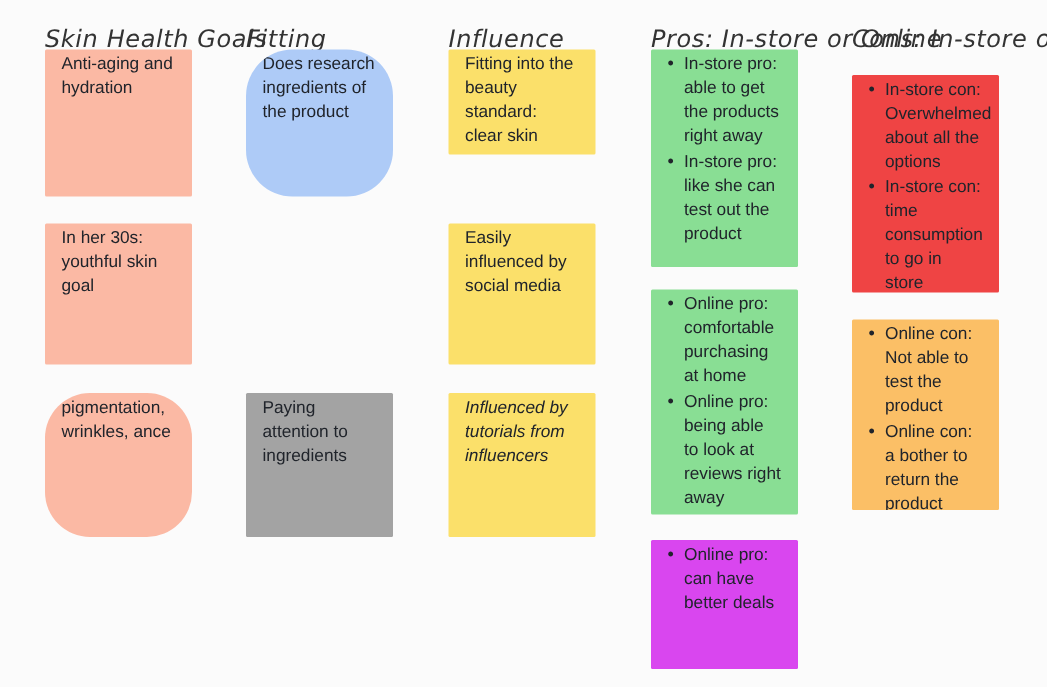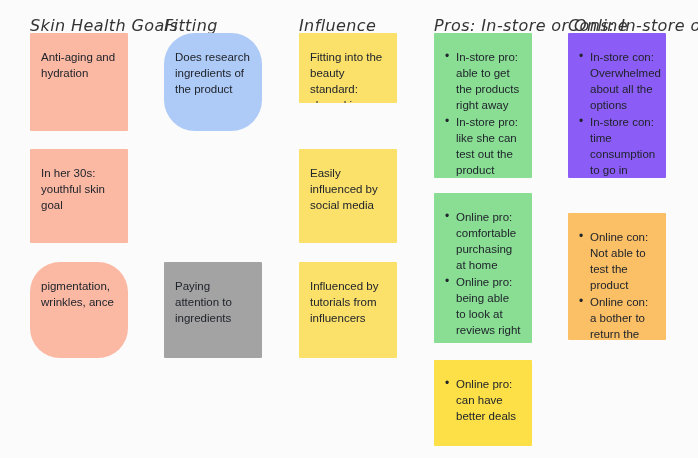--- a/index.html
+++ b/index.html
@@ -28,21 +28,21 @@
     color: #333333;
     letter-spacing: 0.4px;
     white-space: nowrap;
     position: absolute;
     top: 16px;
     left: 0;
   }
   .card {
     position: absolute;
     border-radius: 1px;
-    padding: 16px 11px 10px 11px;
+    padding: 2px 11px 10px 11px;
     font-size: 11.5px;
     line-height: 16px;
     color: #20242b;
     overflow: hidden;
   }
   .card p {
     margin: 0;
   }
   .card ul {
     list-style: none;
@@ -93,49 +93,49 @@
   </div>
 
   <div class="column" style="left:299px; width:98px;">
     <div class="col-header">Influence</div>
     <div class="card" style="top:33px; height:70px; width:98px; background:#fbe06a;">
       <p>Fitting into the beauty standard: clear skin</p>
     </div>
     <div class="card" style="top:149px; height:94px; width:98px; background:#fbe06a;">
       <p>Easily influenced by social media</p>
     </div>
-    <div class="card" style="top:262px; height:96px; width:98px; background:#fbe06a;">
+    <div class="card" style="top:262px; height:96px; width:98px; background:#fbe06a;font-style:italic;">
       <p>Influenced by tutorials from influencers</p>
     </div>
   </div>
 
   <div class="column" style="left:434px; width:98px;">
     <div class="col-header">Pros: In-store or Online</div>
     <div class="card" style="top:193px; height:150px; width:98px; background:#89de94;">
       <ul>
         <li>Online pro: comfortable purchasing at home</li>
         <li>Online pro: being able to look at reviews right away</li>
       </ul>
     </div>
     <div class="card" style="top:33px; height:145px; width:98px; background:#89de94;">
       <ul>
         <li>In-store pro: able to get the products right away</li>
         <li>In-store pro: like she can test out the product</li>
       </ul>
     </div>
-    <div class="card" style="top:360px; height:86px; width:98px; background:#fde047;">
+    <div class="card" style="top:360px; height:86px; width:98px; background:#d946ef;">
       <ul>
         <li>Online pro: can have better deals</li>
       </ul>
     </div>
   </div>
 
   <div class="column" style="left:568px; width:98px;">
     <div class="col-header">Cons: In-store or Online</div>
-    <div class="card" style="top:33px; height:145px; width:98px; background:#8b5cf6;">
+    <div class="card" style="top:50px; height:145px; width:98px; background:#ef4444;">
       <ul>
         <li>In-store con: Overwhelmed about all the options</li>
         <li>In-store con: time consumption to go in store</li>
       </ul>
     </div>
     <div class="card" style="top:193px; height:127px; width:98px; background:#fbbf66;margin-top:20px;">
       <ul>
         <li>Online con: Not able to test the product</li>
         <li>Online con: a bother to return the product</li>
       </ul>

